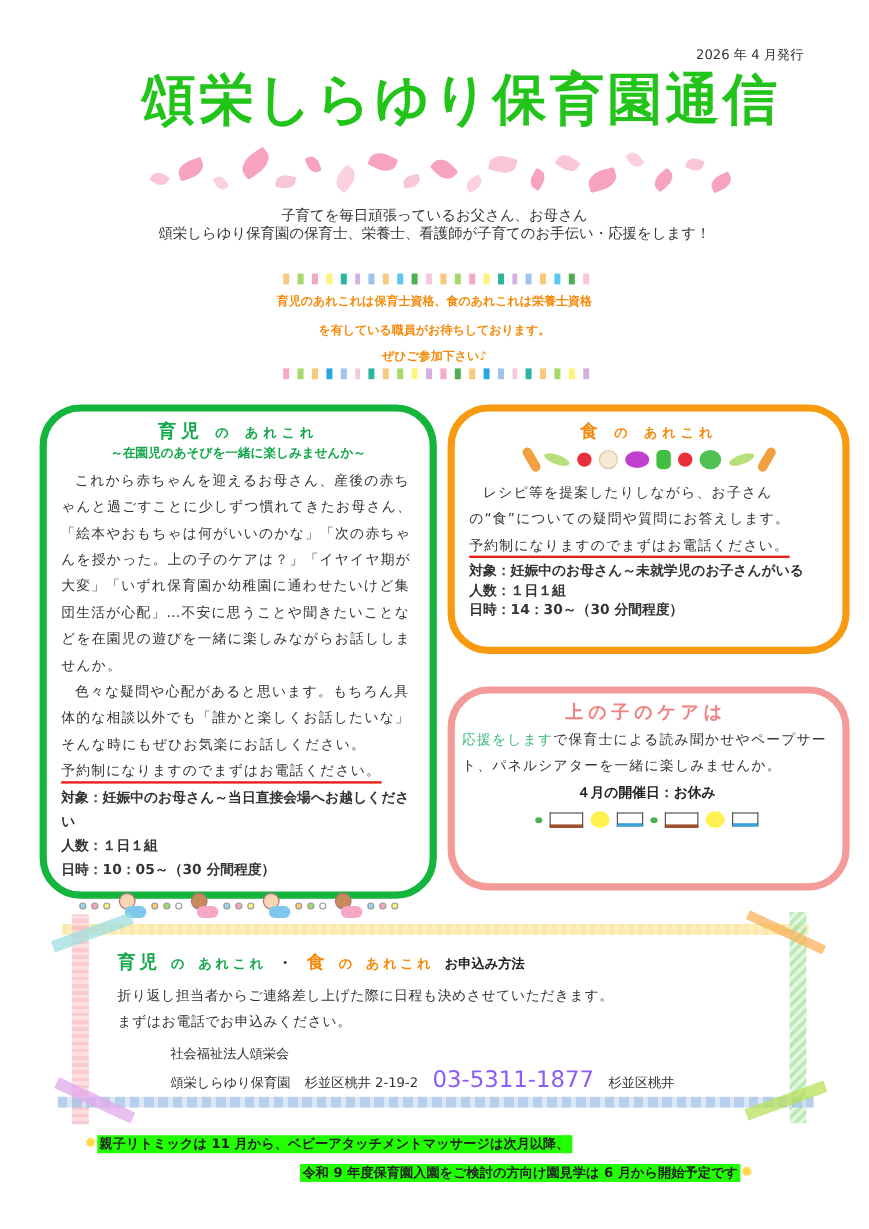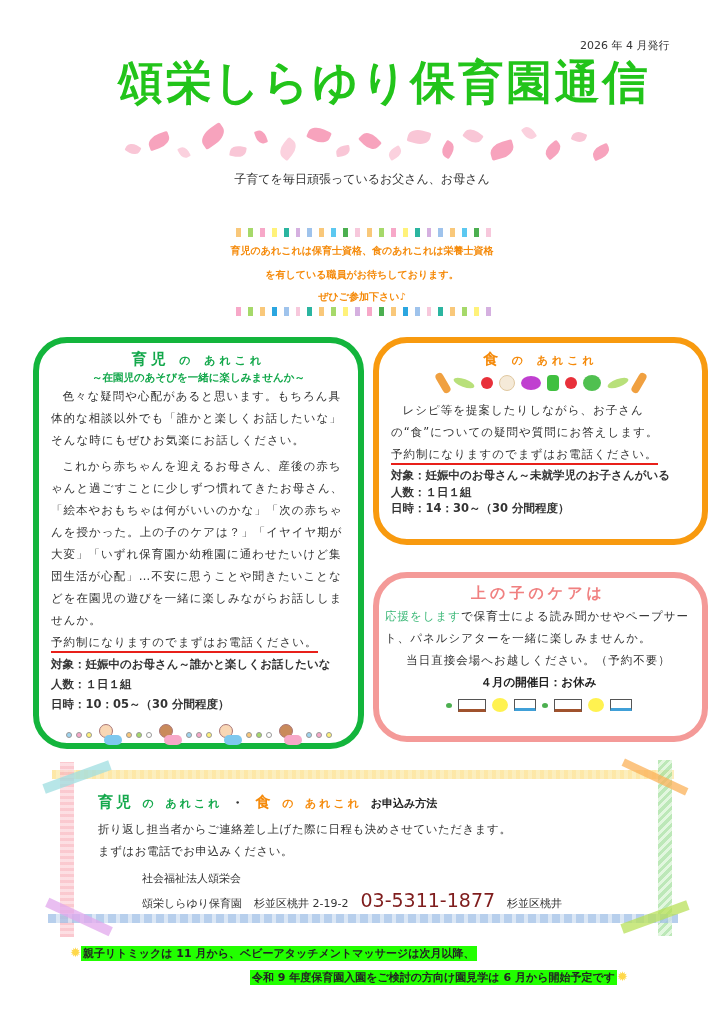--- a/index.html
+++ b/index.html
@@ -73,20 +73,21 @@
   <div class="petal" style="left:346px;top:10px;width:18px;height:12px;background:#f9c6d6;transform:rotate(35deg)"></div>
   <div class="petal" style="left:372px;top:22px;width:24px;height:16px;background:#f7a3bd;transform:rotate(-15deg)"></div>
   <div class="petal" style="left:404px;top:8px;width:14px;height:10px;background:#fbd1de;transform:rotate(55deg)"></div>
   <div class="petal" style="left:426px;top:24px;width:18px;height:12px;background:#f7a3bd;transform:rotate(-40deg)"></div>
   <div class="petal" style="left:454px;top:12px;width:14px;height:10px;background:#f9c6d6;transform:rotate(20deg)"></div>
   <div class="petal" style="left:474px;top:26px;width:18px;height:12px;background:#f7a3bd;transform:rotate(-25deg)"></div>
 </div>
 
 <div class="intro">
   <div>子育てを毎日頑張っているお父さん、お母さん</div>
+  <div>頌栄しらゆり保育園の保育士、栄養士、看護師が子育てのお手伝い・応援をします！</div>
 </div>
 
 <div class="squares-row" style="top:228px;">
   <span style="background:#f9c87a"></span>
     <span style="background:#a6d96a"></span>
     <span style="background:#f7a8c8"></span>
     <span style="background:#fff27a"></span>
     <span style="background:#2bb5a0"></span>
     <span style="background:#d5b0e0"></span>
     <span style="background:#9fc3ec"></span>
@@ -135,24 +136,24 @@
 </div>
 
 <div class="box box-green">
   <div style="padding:6px 12px 0 12px;">
     <div class="box-title green-txt">
       <span class="t-big">育児</span>
       <span class="t-small">の</span>
       <span class="t-small">あれこれ</span>
     </div>
     <div style="text-align:center;font-size:10.5px;font-weight:bold;color:#13a84b;margin-top:2px;">～在園児のあそびを一緒に楽しみませんか～</div>
+    <div class="body-text indent" style="margin-top:4px;">これから赤ちゃんを迎えるお母さん、産後の赤ちゃんと過ごすことに少しずつ慣れてきたお母さん、「絵本やおもちゃは何がいいのかな」「次の赤ちゃんを授かった。上の子のケアは？」「イヤイヤ期が大変」「いずれ保育園か幼稚園に通わせたいけど集団生活が心配」…不安に思うことや聞きたいことなどを在園児の遊びを一緒に楽しみながらお話ししませんか。</div>
     <div class="body-text indent">色々な疑問や心配があると思います。もちろん具体的な相談以外でも「誰かと楽しくお話したいな」そんな時にもぜひお気楽にお話しください。</div>
-    <div class="body-text indent" style="margin-top:4px;">これから赤ちゃんを迎えるお母さん、産後の赤ちゃんと過ごすことに少しずつ慣れてきたお母さん、「絵本やおもちゃは何がいいのかな」「次の赤ちゃんを授かった。上の子のケアは？」「イヤイヤ期が大変」「いずれ保育園か幼稚園に通わせたいけど集団生活が心配」…不安に思うことや聞きたいことなどを在園児の遊びを一緒に楽しみながらお話ししませんか。</div>
     <div class="reserve"><span>予約制になりますのでまずはお電話ください。</span></div>
-    <div class="info">対象：妊娠中のお母さん～誰かと楽しくお話したいな</div>
+    <div class="info">対象：妊娠中のお母さん～当日直接会場へお越しください</div>
     <div class="info">人数：１日１組</div>
     <div class="info">日時：10：05～（30 分間程度）</div>
     <div class="deco-row" style="margin-top:10px;">
       <span class="dot" style="background:#9fd4f0"></span>
         <span class="dot" style="background:#f7a8c8"></span>
         <span class="dot" style="background:#fff27a"></span>
       <span class="baby">
           <span class="head"></span>
           <span class="bodyc" style="background:#7ec8ee"></span>
         </span>
@@ -210,21 +211,20 @@
     <div class="info" style="line-height:16px;">日時：14：30～（30 分間程度）</div>
   </div>
 </div>
 
 <div class="box box-pink">
   <div style="padding:6px 10px 0 6px;">
     <div class="box-title pink-txt t-big">上の子のケアは</div>
     <div class="body-text" style="margin-top:2px;">
       <span style="color:#3cb878;">応援をします</span><span>で保育士による読み聞かせやペープサート、パネルシアターを一緒に楽しみませんか。</span>
     </div>
-    <div class="body-text" style="text-align:center;">当日直接会場へお越しください。（予約不要）</div>
     <div style="text-align:center;font-size:11.5px;font-weight:bold;margin-top:4px;color:#222;">４月の開催日：お休み</div>
     <div class="deco-row" style="margin-top:8px;gap:6px;">
       <span style="width:6px;height:5px;background:#4caf50;border-radius:50%;display:inline-block"></span>
       <span style="width:28px;height:13px;border:1px solid #555;border-bottom:3px solid #a0522d;display:inline-block"></span>
       <span style="width:16px;height:14px;background:#fff250;border-radius:50%;display:inline-block"></span>
       <span style="width:22px;height:12px;border:1px solid #555;border-bottom:3px solid #40a0d8;display:inline-block"></span>
       <span style="width:6px;height:5px;background:#4caf50;border-radius:50%;display:inline-block"></span>
       <span style="width:28px;height:13px;border:1px solid #555;border-bottom:3px solid #a0522d;display:inline-block"></span>
       <span style="width:16px;height:14px;background:#fff250;border-radius:50%;display:inline-block"></span>
       <span style="width:22px;height:12px;border:1px solid #555;border-bottom:3px solid #40a0d8;display:inline-block"></span>
@@ -253,21 +253,21 @@
     <span style="font-size:11px;color:#222;letter-spacing:0">お申込み方法</span>
   </div>
   <div style="position:absolute;top:43px;left:36px;font-size:11.5px;line-height:22px;letter-spacing:0.5px;">
     <div>折り返し担当者からご連絡差し上げた際に日程も決めさせていただきます。</div>
     <div>まずはお電話でお申込みください。</div>
   </div>
   <div style="position:absolute;top:96px;left:80px;font-size:11px;">社会福祉法人頌栄会</div>
   <div style="position:absolute;top:114px;left:80px;font-size:11px;white-space:nowrap;display:flex;align-items:baseline;gap:12px;">
     <span>頌栄しらゆり保育園</span>
     <span>杉並区桃井 2-19-2</span>
-    <span style="font-size:19px;color:#7f1d1d;">03-5311-1877</span>
+    <span style="font-size:19px;color:#8b5cf6;">03-5311-1877</span>
     <span>杉並区桃井</span>
   </div>
 </div>
 
 <div style="position:absolute;top:942px;left:70px;white-space:nowrap;">
   <span class="star">✹</span><span class="green-hl">親子リトミックは 11 月から、ベビーアタッチメントマッサージは次月以降、</span>
 </div>
 <div style="position:absolute;top:966px;left:250px;white-space:nowrap;">
   <span class="green-hl">令和 9 年度保育園入園をご検討の方向け園見学は 6 月から開始予定です</span><span class="star">✹</span>
 </div>

